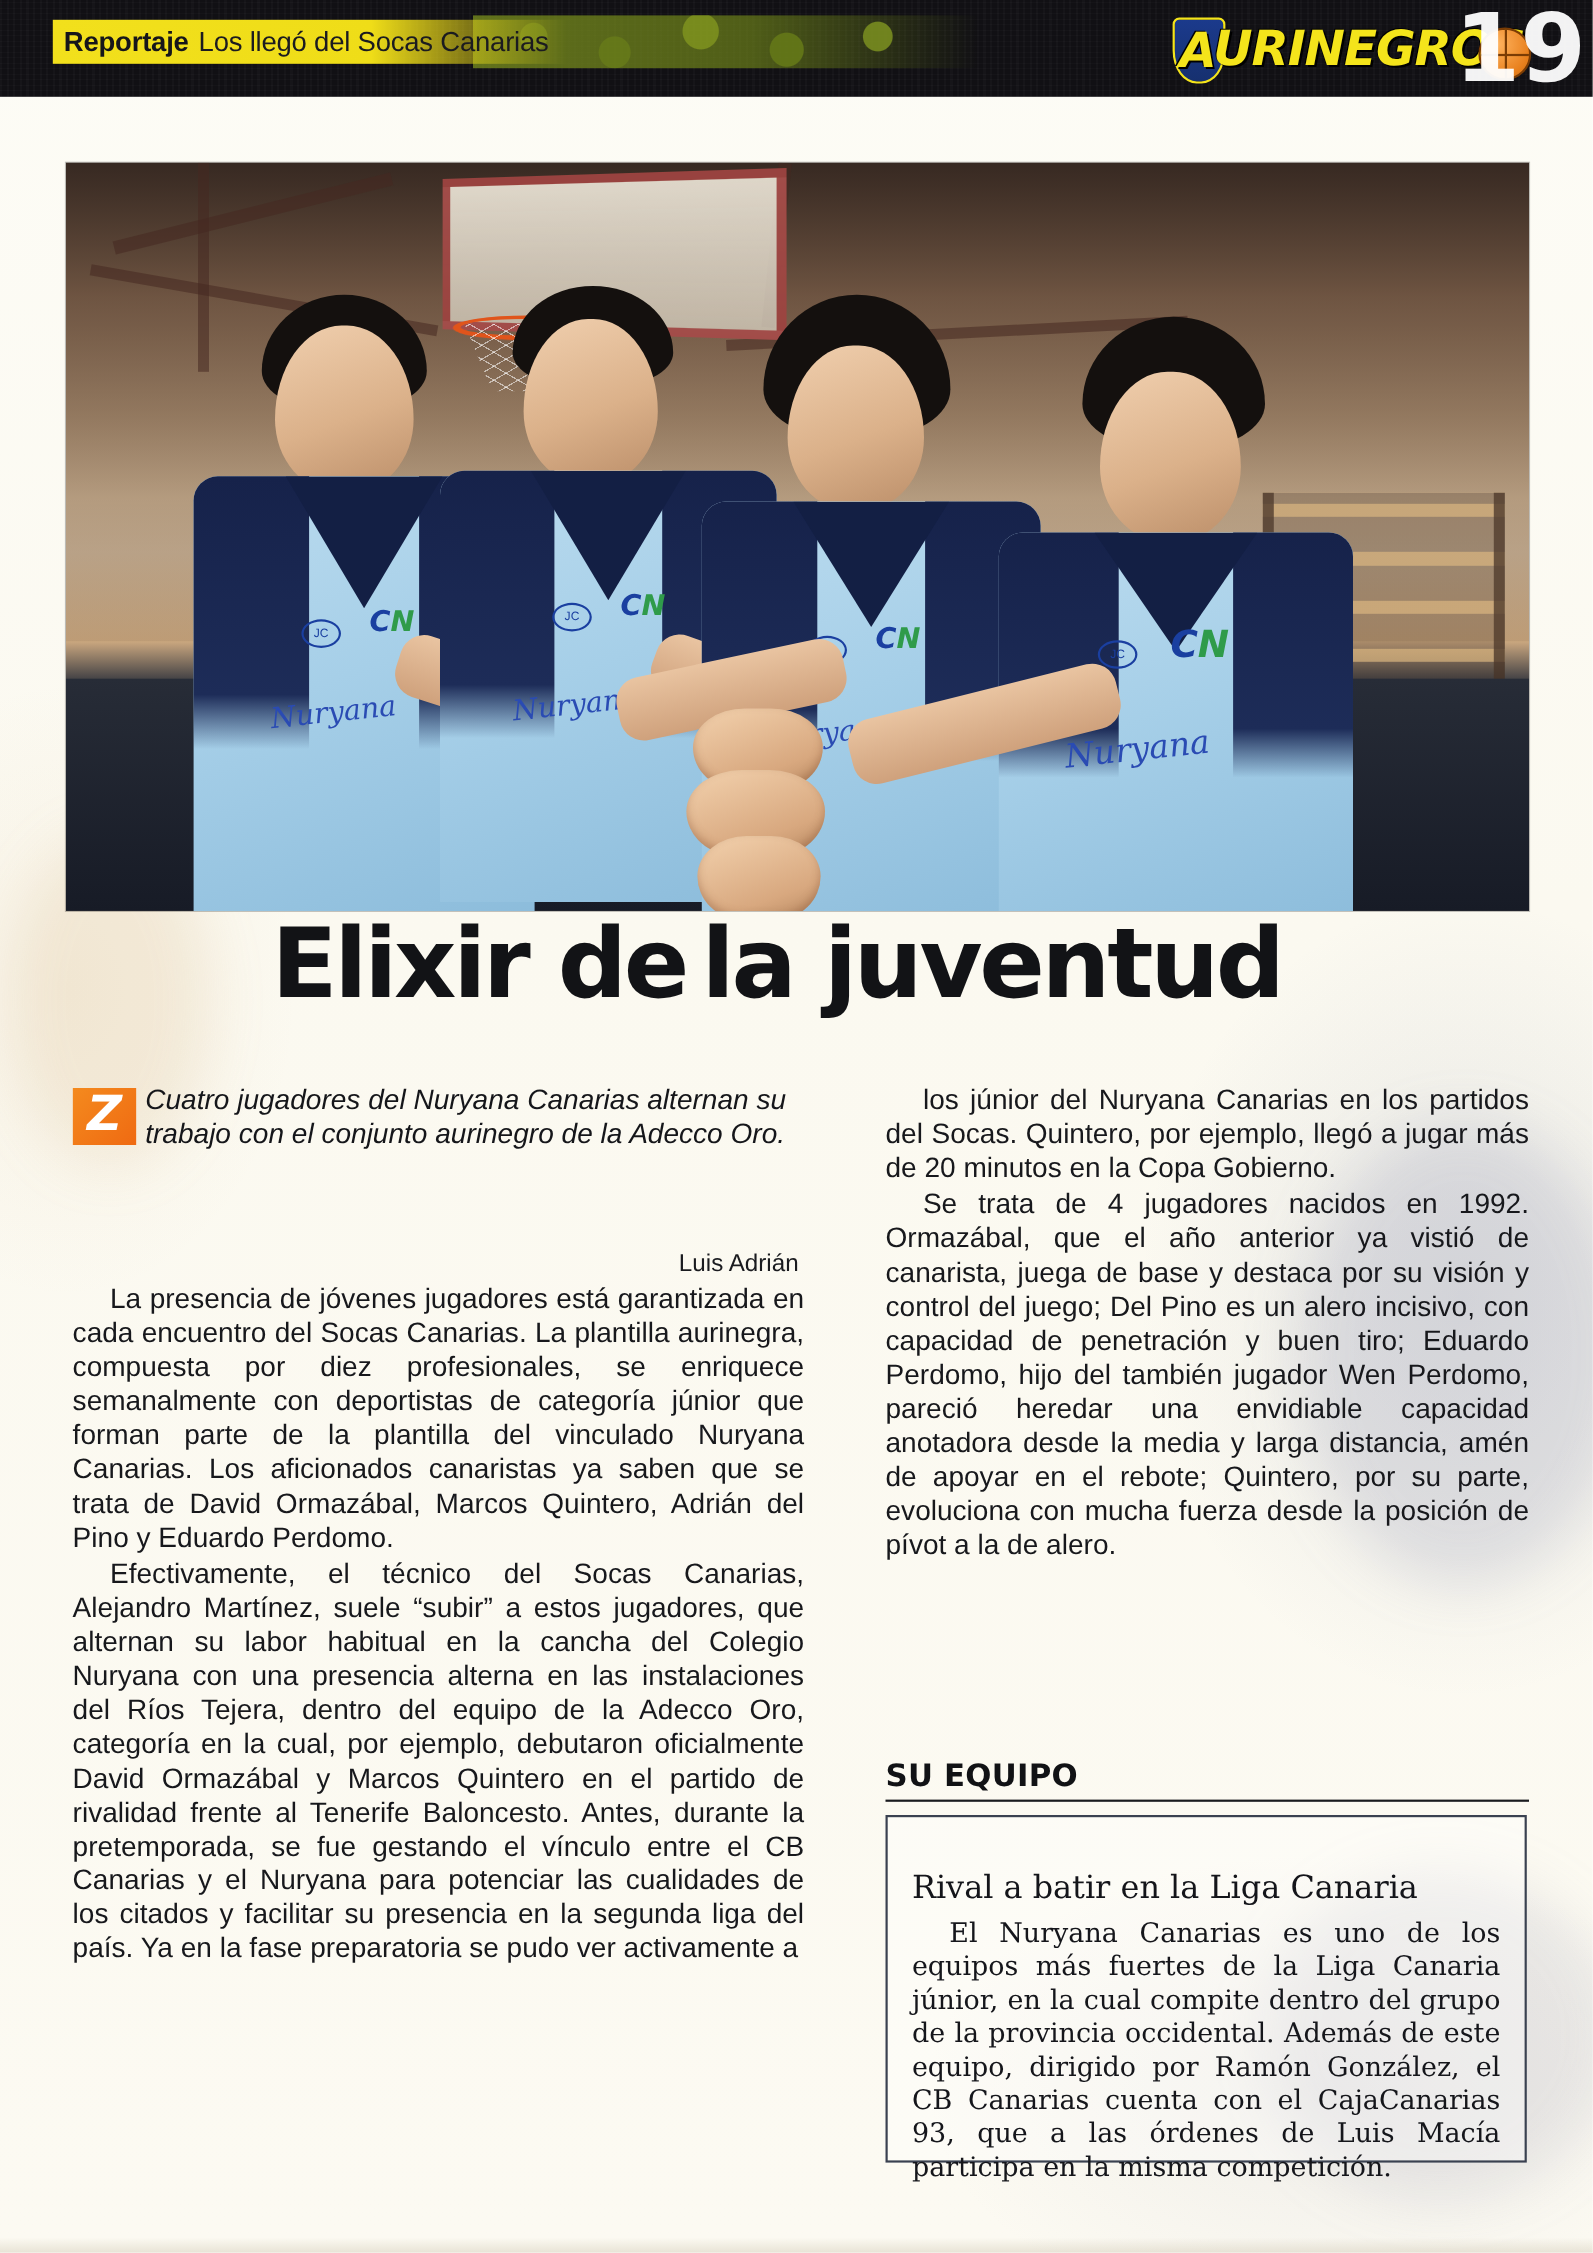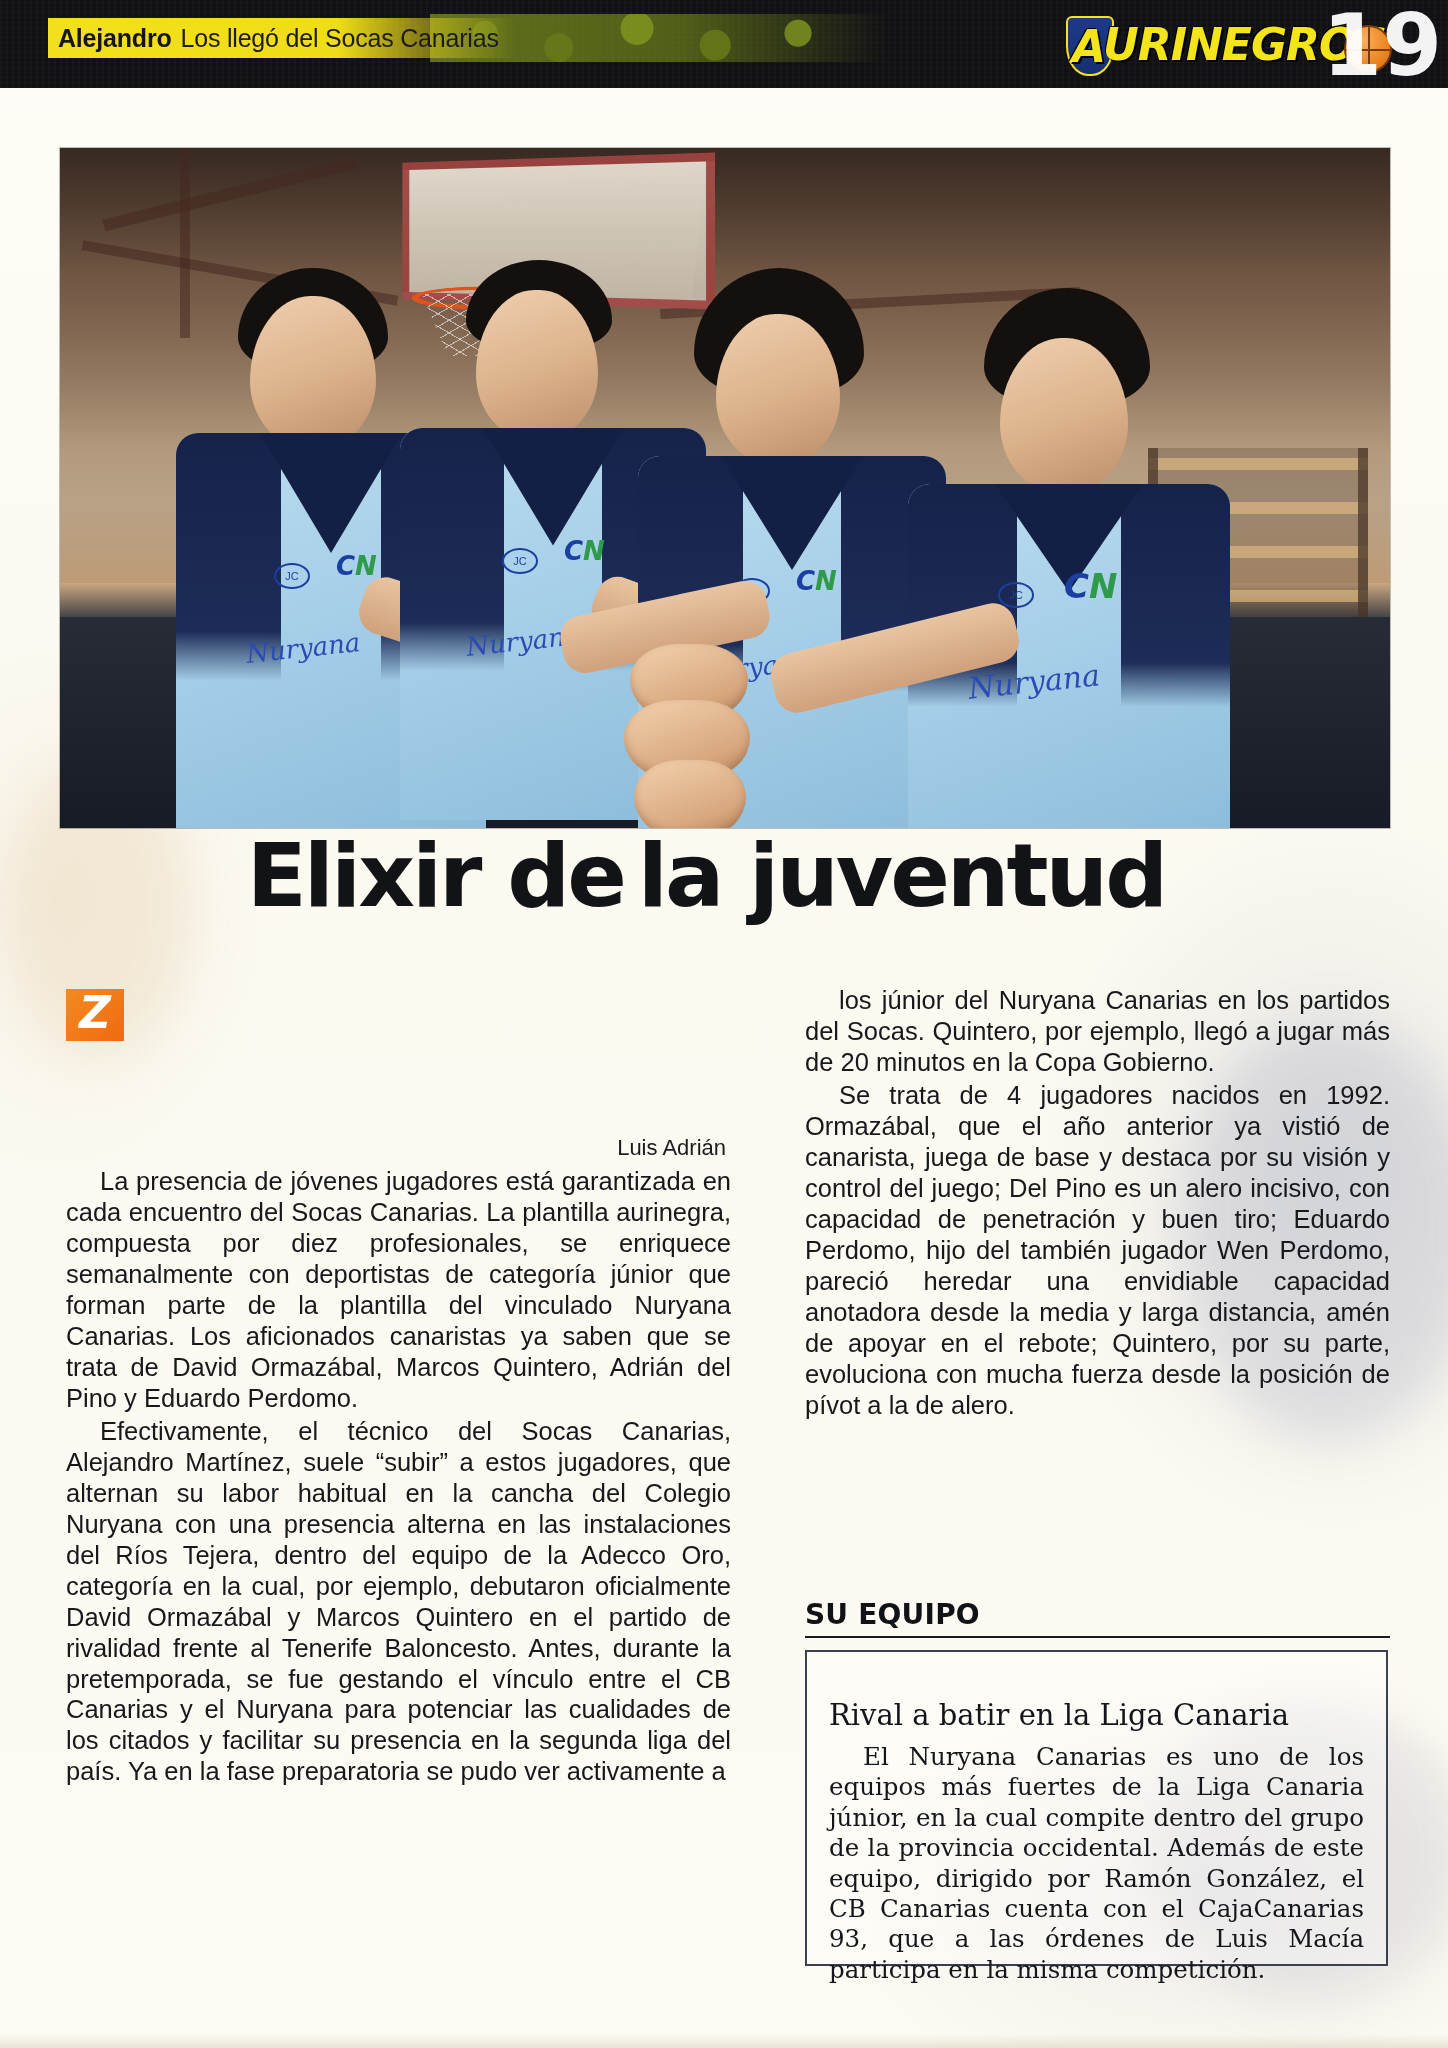--- a/index.html
+++ b/index.html
@@ -413,21 +413,21 @@
 
   <div class="paper-blotch" style="left:1180px;top:1020px;width:300px;height:420px;background:rgba(120,130,165,0.18);"></div>
   <div class="paper-blotch" style="left:10px;top:760px;width:180px;height:300px;background:rgba(214,176,120,0.16);"></div>
   <div class="paper-blotch" style="left:1150px;top:1700px;width:320px;height:300px;background:rgba(140,145,170,0.16);"></div>
 
   <div class="topbar">
     <div class="topbar-noise"></div>
     <div class="tag-collage"></div>
 
     <div class="section-tag">
-      <span class="tag-strong">Alejandro</span>
+      <span class="tag-strong">Reportaje</span>
       <span class="tag-rest">Los llegó del Socas Canarias</span>
     </div>
 
     <div class="masthead">
       <div class="shield"></div>
       <div class="masthead-word">
         <span class="masthead-a">A</span><span>URINEGRO</span><span>S</span>
         <div class="ball"></div>
       </div>
     </div>
@@ -514,20 +514,21 @@
     </div>
   </div>
 
   <div class="headline">
     <span class="h-left">Elixir de</span>
     <span class="h-right">la juventud</span>
   </div>
 
   <div class="lead">
     <span class="drop">Z</span>
+    <span>Cuatro jugadores del Nuryana Canarias alternan su trabajo con el conjunto aurinegro de la Adecco Oro.</span>
   </div>
 
   <div class="byline">Luis Adrián</div>
 
   <div class="col col-left">
     <p>La presencia de jóvenes jugadores está garantizada en cada encuentro del Socas Canarias. La plantilla aurinegra, compuesta por diez profesionales, se enriquece semanalmente con deportistas de categoría júnior que forman parte de la plantilla del vinculado Nuryana Canarias. Los aficionados canaristas ya saben que se trata de David Ormazábal, Marcos Quintero, Adrián del Pino y Eduardo Perdomo.</p>
     <p>Efectivamente, el técnico del Socas Canarias, Alejandro Martínez, suele “subir” a estos jugadores, que alternan su labor habitual en la cancha del Colegio Nuryana con una presencia alterna en las instalaciones del Ríos Tejera, dentro del equipo de la Adecco Oro, categoría en la cual, por ejemplo, debutaron oficialmente David Ormazábal y Marcos Quintero en el partido de rivalidad frente al Tenerife Baloncesto. Antes, durante la pretemporada, se fue gestando el vínculo entre el CB Canarias y el Nuryana para potenciar las cualidades de los citados y facilitar su presencia en la segunda liga del país. Ya en la fase preparatoria se pudo ver activamente a</p>
   </div>
 
   <div class="col col-right">

